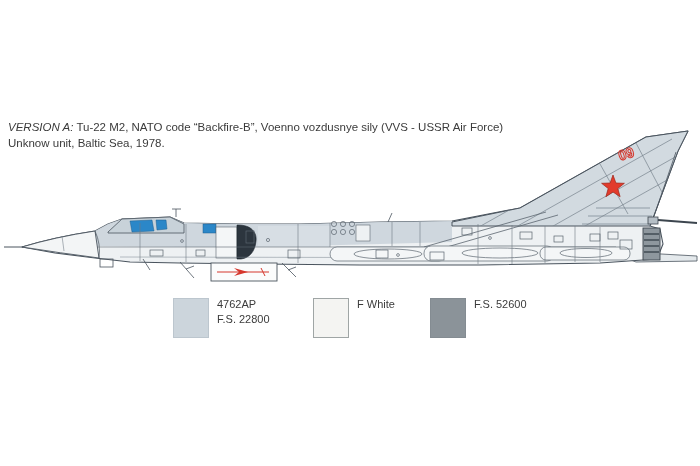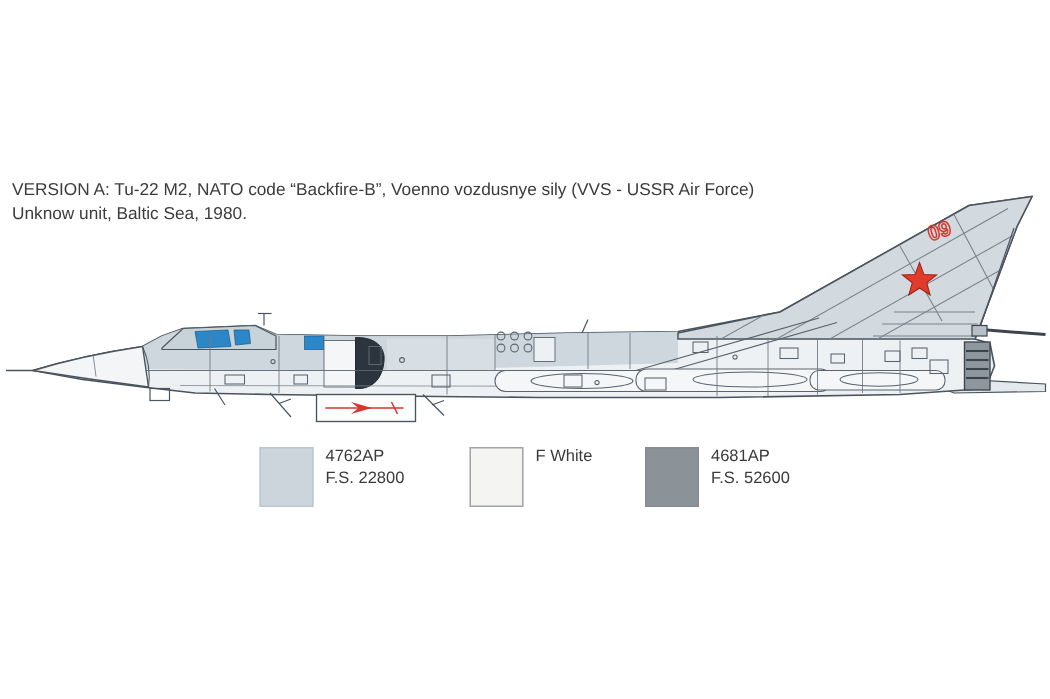--- a/index.html
+++ b/index.html
@@ -8,21 +8,21 @@
     font-family:"Liberation Sans","DejaVu Sans",sans-serif;
     overflow:hidden;
   }
   .canvas{position:absolute;left:0;top:0;width:700px;height:466px;}
   
   .header{
     position:absolute;left:8px;top:119px;width:540px;
     font-size:11.5px;line-height:16px;color:#3b3b3b;
     letter-spacing:0px;
   }
-  .header .ver{}
+  .header .ver{font-style:italic;}
   
   .plane-svg{position:absolute;left:0;top:0;width:700px;height:466px;}
   
   .swatch-group{position:absolute;top:297px;}
   .swatch-box{
     position:absolute;top:1px;width:34px;height:38px;border:1px solid transparent;
   }
   .swatch-label{
     position:absolute;top:0;width:130px;
     font-size:11px;line-height:15px;color:#3b3b3b;
@@ -177,37 +177,36 @@
     </g>
 
     <g>
       <rect x="648" y="217" width="10" height="7" fill="#b6bfc6" stroke="#3c454e" stroke-width="0.8"></rect>
       <line x1="658" y1="220" x2="697" y2="223" stroke="#3c454e" stroke-width="2"></line>
     </g>
   </svg>
 
   <div class="header">
     <div><span class="ver">VERSION A:</span><span> Tu-22 M2, NATO code “Backfire-B”, Voenno vozdusnye sily (VVS - USSR Air Force)</span></div>
-    <div>Unknow unit, Baltic Sea, 1980.</div>
+    <div>Unknow unit, Baltic Sea, 1978.</div>
   </div>
 
   <div class="swatch-group sg1">
     <div class="swatch-box" style="background-color: rgb(204, 213, 220);"></div>
     <div class="swatch-label" style="left:44px">
       <div>4762AP</div>
       <div>F.S. 22800</div>
     </div>
   </div>
   <div class="swatch-group sg2">
     <div class="swatch-box" style="background-color: rgb(244, 244, 242);"></div>
     <div class="swatch-label" style="left:44px">
       <div>F White</div>
     </div>
   </div>
   <div class="swatch-group sg3">
     <div class="swatch-box" style="background-color: rgb(139, 147, 153);"></div>
     <div class="swatch-label" style="left:44px">
-      <div>4681AP</div>
       <div>F.S. 52600</div>
     </div>
   </div>
 
 </div>
 
 </body></html>

